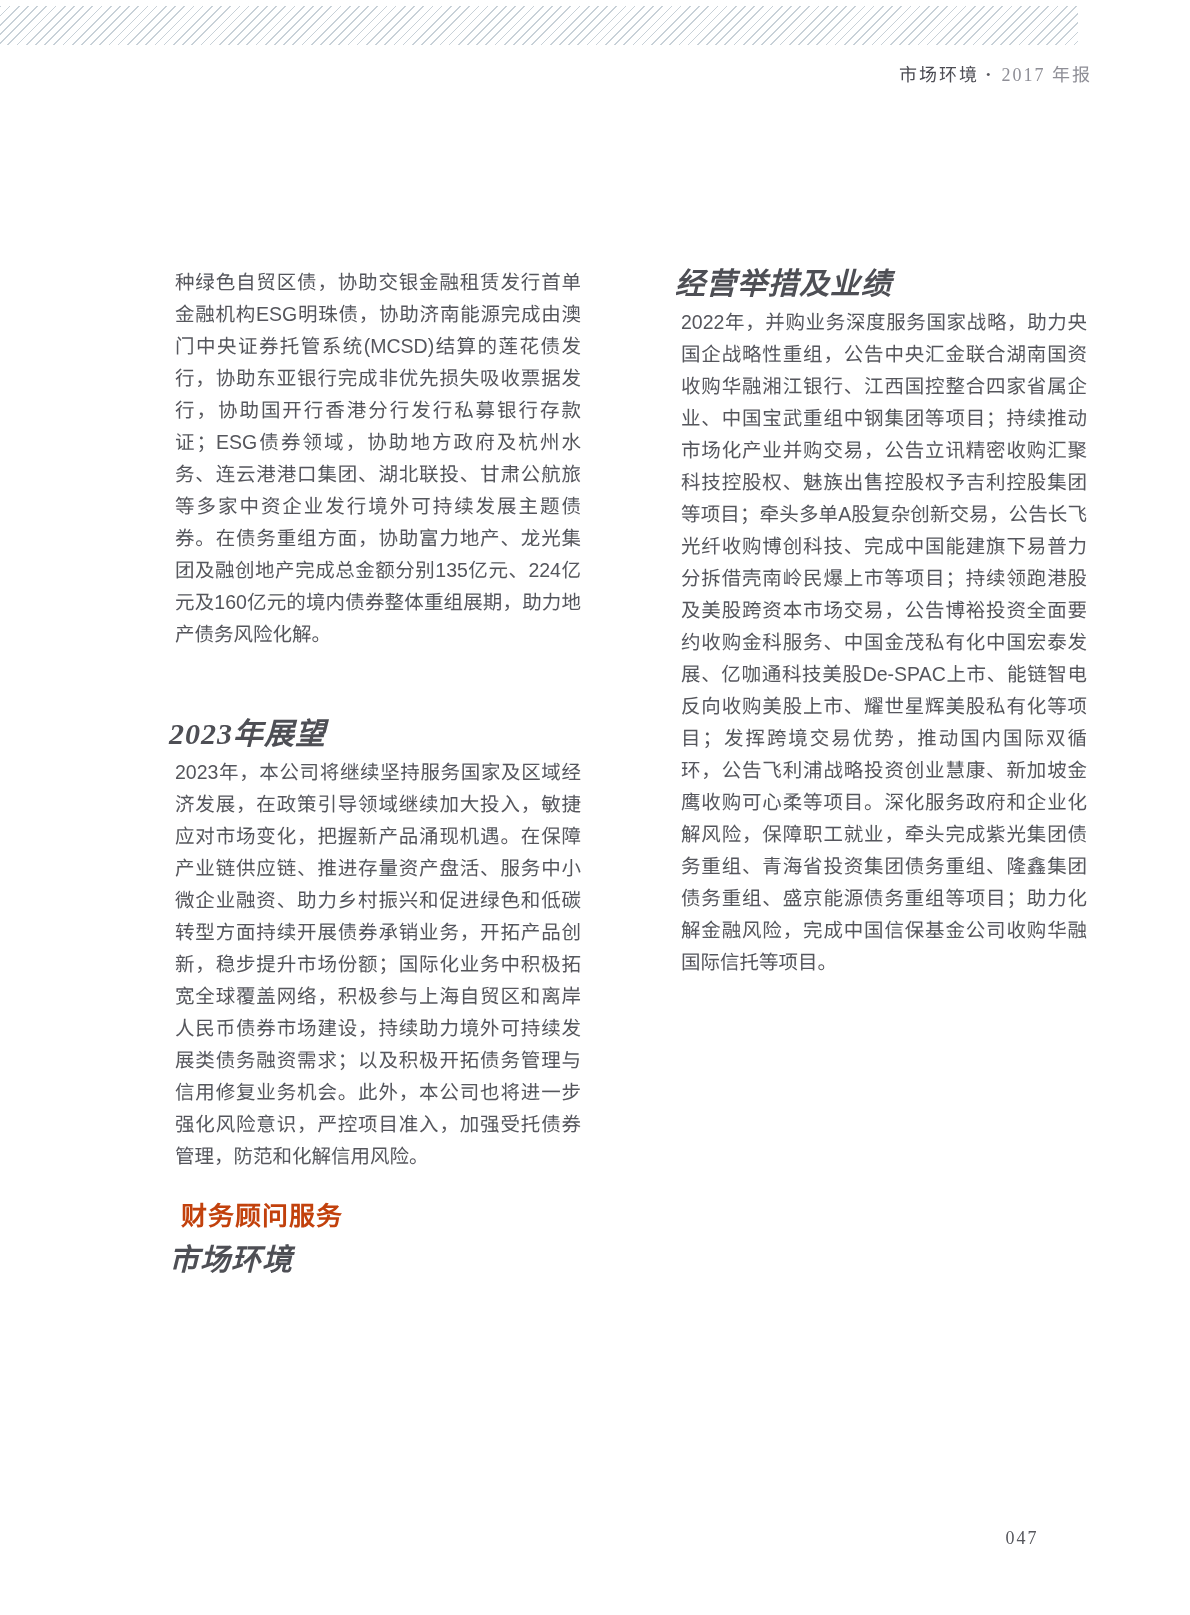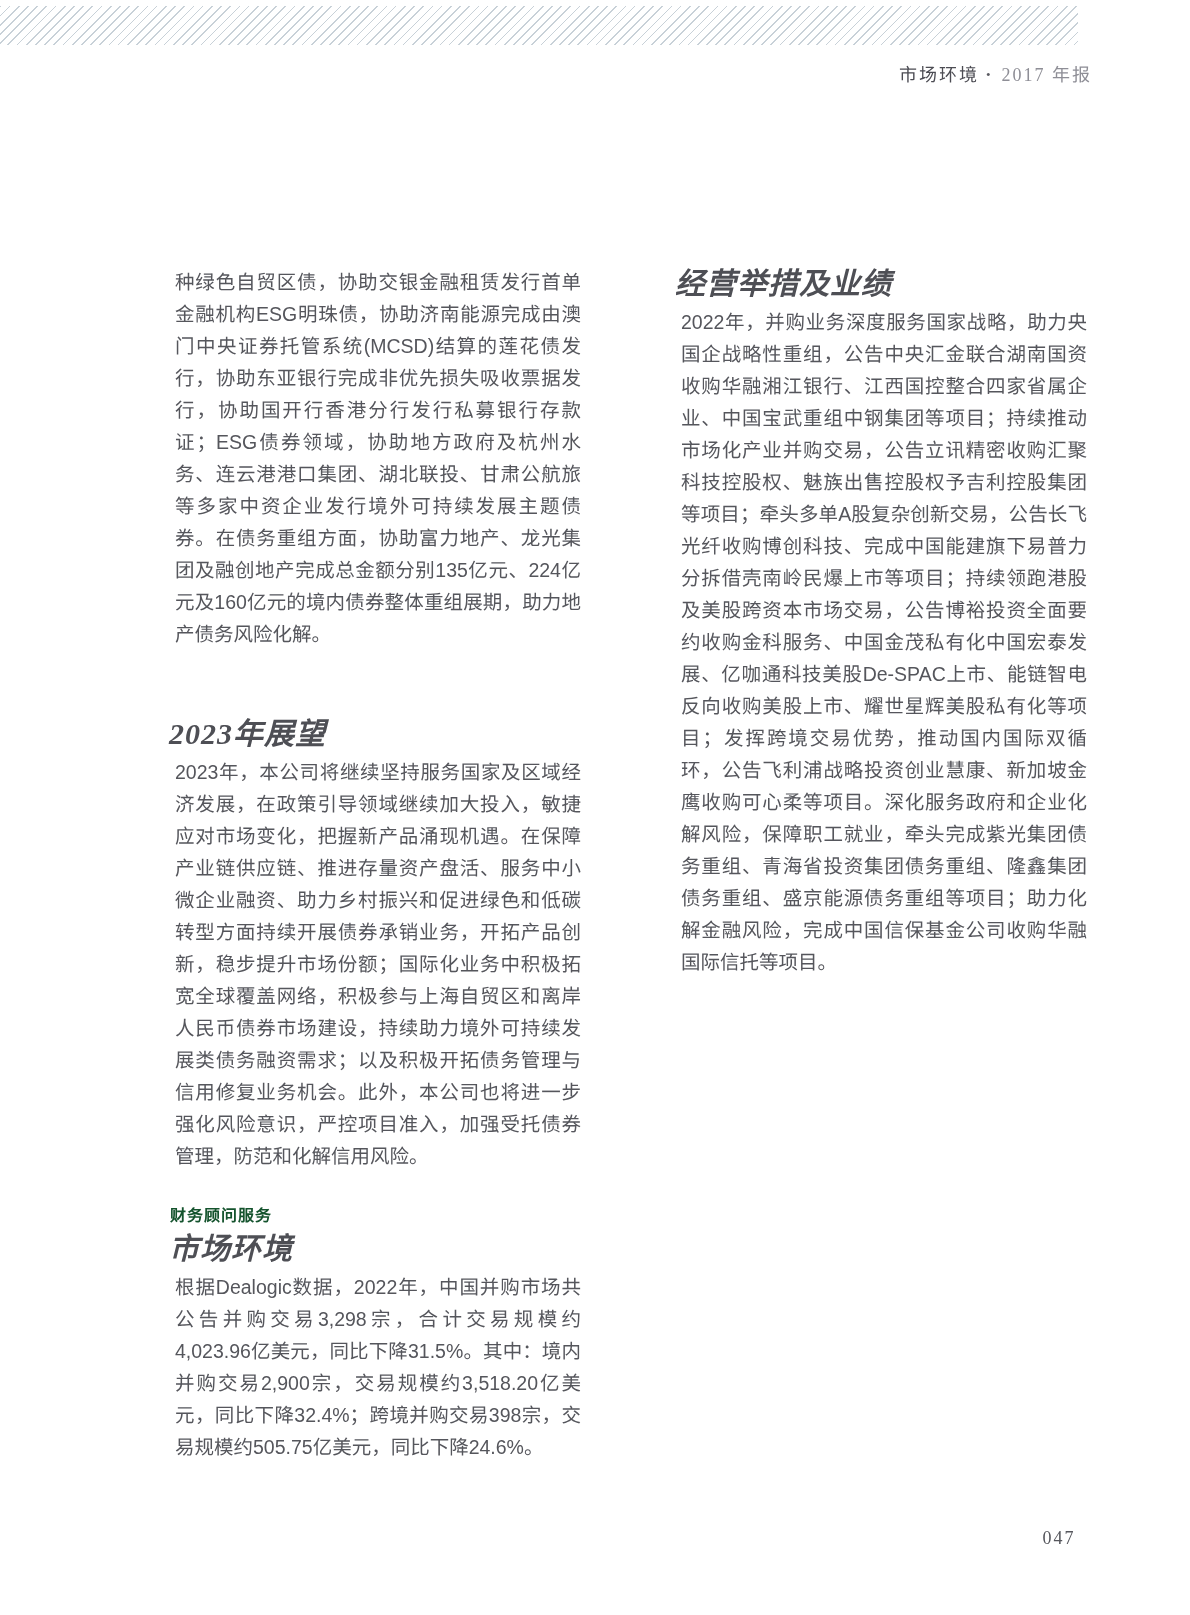--- a/index.html
+++ b/index.html
@@ -75,38 +75,38 @@
     font-style: italic;
     font-weight: bold;
     font-size: 30px;
     line-height: 32px;
     color: #4e4f55;
     text-align: left;
     letter-spacing: 1px;
     margin: 0;
   }
   .blue-head {
-    font-size: 16px;
+    font-size: 26px;
     line-height: 32px;
     font-weight: bold;
-    color: #14532d;
+    color: #c2410c;
     text-align: left;
     letter-spacing: 1px;
-    margin: 1px;
+    margin: 12px;
   }
   .mt-outlook-head { margin-top: 68px; }
   .mt-blue-head    { margin-top: 28px; }
   .mt-sub-head     { margin-top: 0; }
   .mt-market-para  { margin-top: 12px; }
   .mt-right-para1  { margin-top: 14px; }
   .mt-right-para2  { margin-top: 38px; }
   
   .page-number {
     position: absolute;
-    left: 1016px;
+    left: 979px;
     top: 1528px;
     width: 86px;
     text-align: center;
     font-family: "Liberation Serif", "DejaVu Serif", serif;
     font-size: 18px;
     color: #55565c;
     letter-spacing: 2px;
   }
 </style>
 </head>
@@ -124,21 +124,20 @@
     <p class="para">种绿色自贸区债，协助交银金融租赁发行首单金融机构ESG明珠债，协助济南能源完成由澳门中央证券托管系统(MCSD)结算的莲花债发行，协助东亚银行完成非优先损失吸收票据发行，协助国开行香港分行发行私募银行存款证；ESG债券领域，协助地方政府及杭州水务、连云港港口集团、湖北联投、甘肃公航旅等多家中资企业发行境外可持续发展主题债券。在债务重组方面，协助富力地产、龙光集团及融创地产完成总金额分别135亿元、224亿元及160亿元的境内债券整体重组展期，助力地产债务风险化解。</p>
 
     <h3 class="serif-head mt-outlook-head">2023年展望</h3>
 
     <p class="para mt-para">2023年，本公司将继续坚持服务国家及区域经济发展，在政策引导领域继续加大投入，敏捷应对市场变化，把握新产品涌现机遇。在保障产业链供应链、推进存量资产盘活、服务中小微企业融资、助力乡村振兴和促进绿色和低碳转型方面持续开展债券承销业务，开拓产品创新，稳步提升市场份额；国际化业务中积极拓宽全球覆盖网络，积极参与上海自贸区和离岸人民币债券市场建设，持续助力境外可持续发展类债务融资需求；以及积极开拓债务管理与信用修复业务机会。此外，本公司也将进一步强化风险意识，严控项目准入，加强受托债券管理，防范和化解信用风险。</p>
 
     <h2 class="blue-head mt-blue-head">财务顾问服务</h2>
 
     <h3 class="serif-head mt-sub-head">市场环境</h3>
 
-    <p class="para mt-market-para">根据Dealogic数据，2022年，中国并购市场共公告并购交易3,298宗，合计交易规模约4,023.96亿美元，同比下降31.5%。其中：境内并购交易2,900宗，交易规模约3,518.20亿美元，同比下降32.4%；跨境并购交易398宗，交易规模约505.75亿美元，同比下降24.6%。</p>
   </div>
 
   <div class="col col-right">
     <h3 class="serif-head">经营举措及业绩</h3>
 
 
     <p class="para mt-right-para2">2022年，并购业务深度服务国家战略，助力央国企战略性重组，公告中央汇金联合湖南国资收购华融湘江银行、江西国控整合四家省属企业、中国宝武重组中钢集团等项目；持续推动市场化产业并购交易，公告立讯精密收购汇聚科技控股权、魅族出售控股权予吉利控股集团等项目；牵头多单A股复杂创新交易，公告长飞光纤收购博创科技、完成中国能建旗下易普力分拆借壳南岭民爆上市等项目；持续领跑港股及美股跨资本市场交易，公告博裕投资全面要约收购金科服务、中国金茂私有化中国宏泰发展、亿咖通科技美股De-SPAC上市、能链智电反向收购美股上市、耀世星辉美股私有化等项目；发挥跨境交易优势，推动国内国际双循环，公告飞利浦战略投资创业慧康、新加坡金鹰收购可心柔等项目。深化服务政府和企业化解风险，保障职工就业，牵头完成紫光集团债务重组、青海省投资集团债务重组、隆鑫集团债务重组、盛京能源债务重组等项目；助力化解金融风险，完成中国信保基金公司收购华融国际信托等项目。</p>
   </div>
 
   <div class="page-number">047</div>

